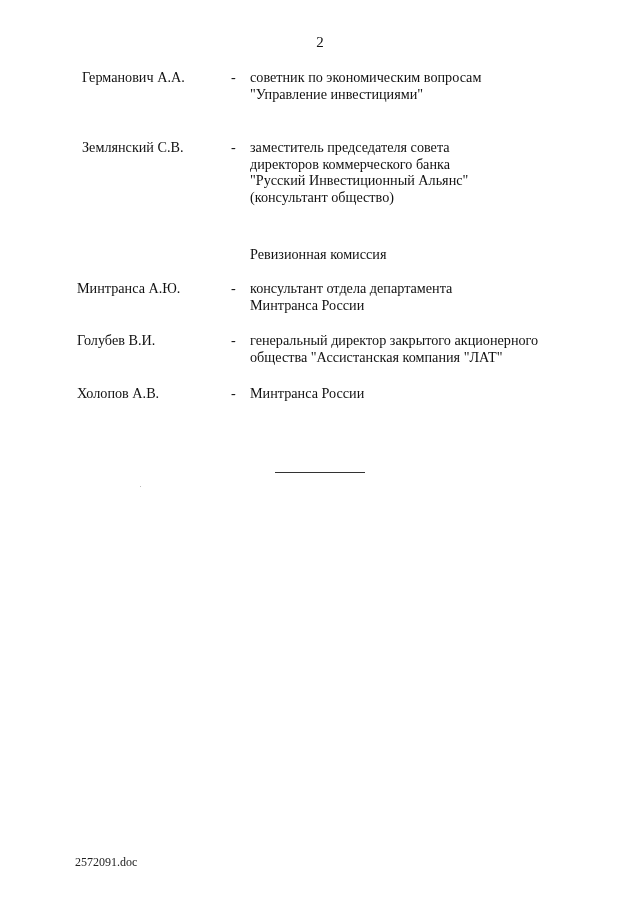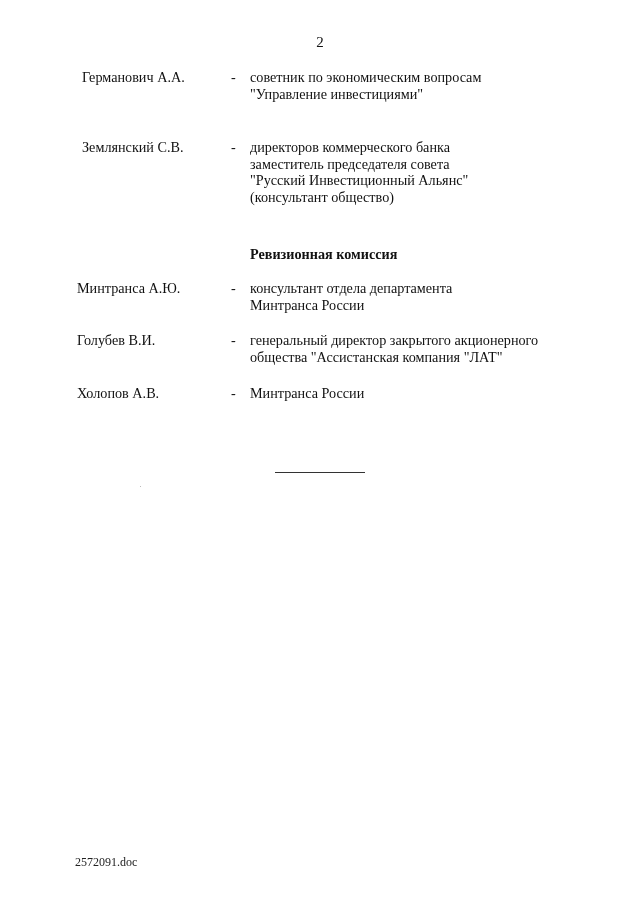--- a/index.html
+++ b/index.html
@@ -4,21 +4,21 @@
   <style>
     html, body { margin: 0; padding: 0; background: #ffffff; }
     body { width: 640px; height: 905px; position: relative; overflow: hidden;
            font-family: "Liberation Serif", "DejaVu Serif", serif; color: #111; }
     .page-num { position: absolute; top: 34px; left: 0; width: 640px; text-align: center; font-size: 15px; }
     .entry { position: absolute; left: 0; width: 640px; font-size: 14.2px; line-height: 16.5px; }
     .name { position: absolute; left: 82px; top: 0; white-space: nowrap; font-family: Liberation Serif, serif; }
     .dash { position: absolute; left: 231px; top: 0; }
     .desc { position: absolute; left: 250px; top: 0; white-space: nowrap; }
     .desc div { height: 16.5px; }
-    .section { position: absolute; left: 250px; top: 246px; font-size: 14.2px; font-weight: bold; }
+    .section { position: absolute; left: 250px; top: 246px; font-size: 14.2px; }
     .rule { position: absolute; left: 275px; top: 472px; width: 90px; height: 1px; background: #333; }
     .dot { position: absolute; left: 140px; top: 486px; width: 1px; height: 1px; background: #bbb; }
     .footer { position: absolute; left: 75px; top: 855px; font-size: 12px; color: #222; }
   </style>
 </head>
 <body>
 
 <div class="page-num">2</div>
 
 <div class="entry" style="top:69px;">
@@ -27,22 +27,22 @@
   <div class="desc">
     <div>советник по экономическим вопросам</div>
     <div>"Управление инвестициями"</div>
   </div>
 </div>
 
 <div class="entry" style="top:139px;">
   <span class="name">Землянский С.В.</span>
   <span class="dash">-</span>
   <div class="desc">
+    <div>заместитель председателя совета</div>
     <div>директоров коммерческого банка</div>
-    <div>заместитель председателя совета</div>
     <div>"Русский Инвестиционный Альянс"</div>
     <div>(консультант общество)</div>
   </div>
 </div>
 
 <div class="section">Ревизионная комиссия</div>
 
 <div class="entry" style="top:280px;">
   <span class="name" style="left:77px;">Минтранса А.Ю.</span>
   <span class="dash">-</span>

